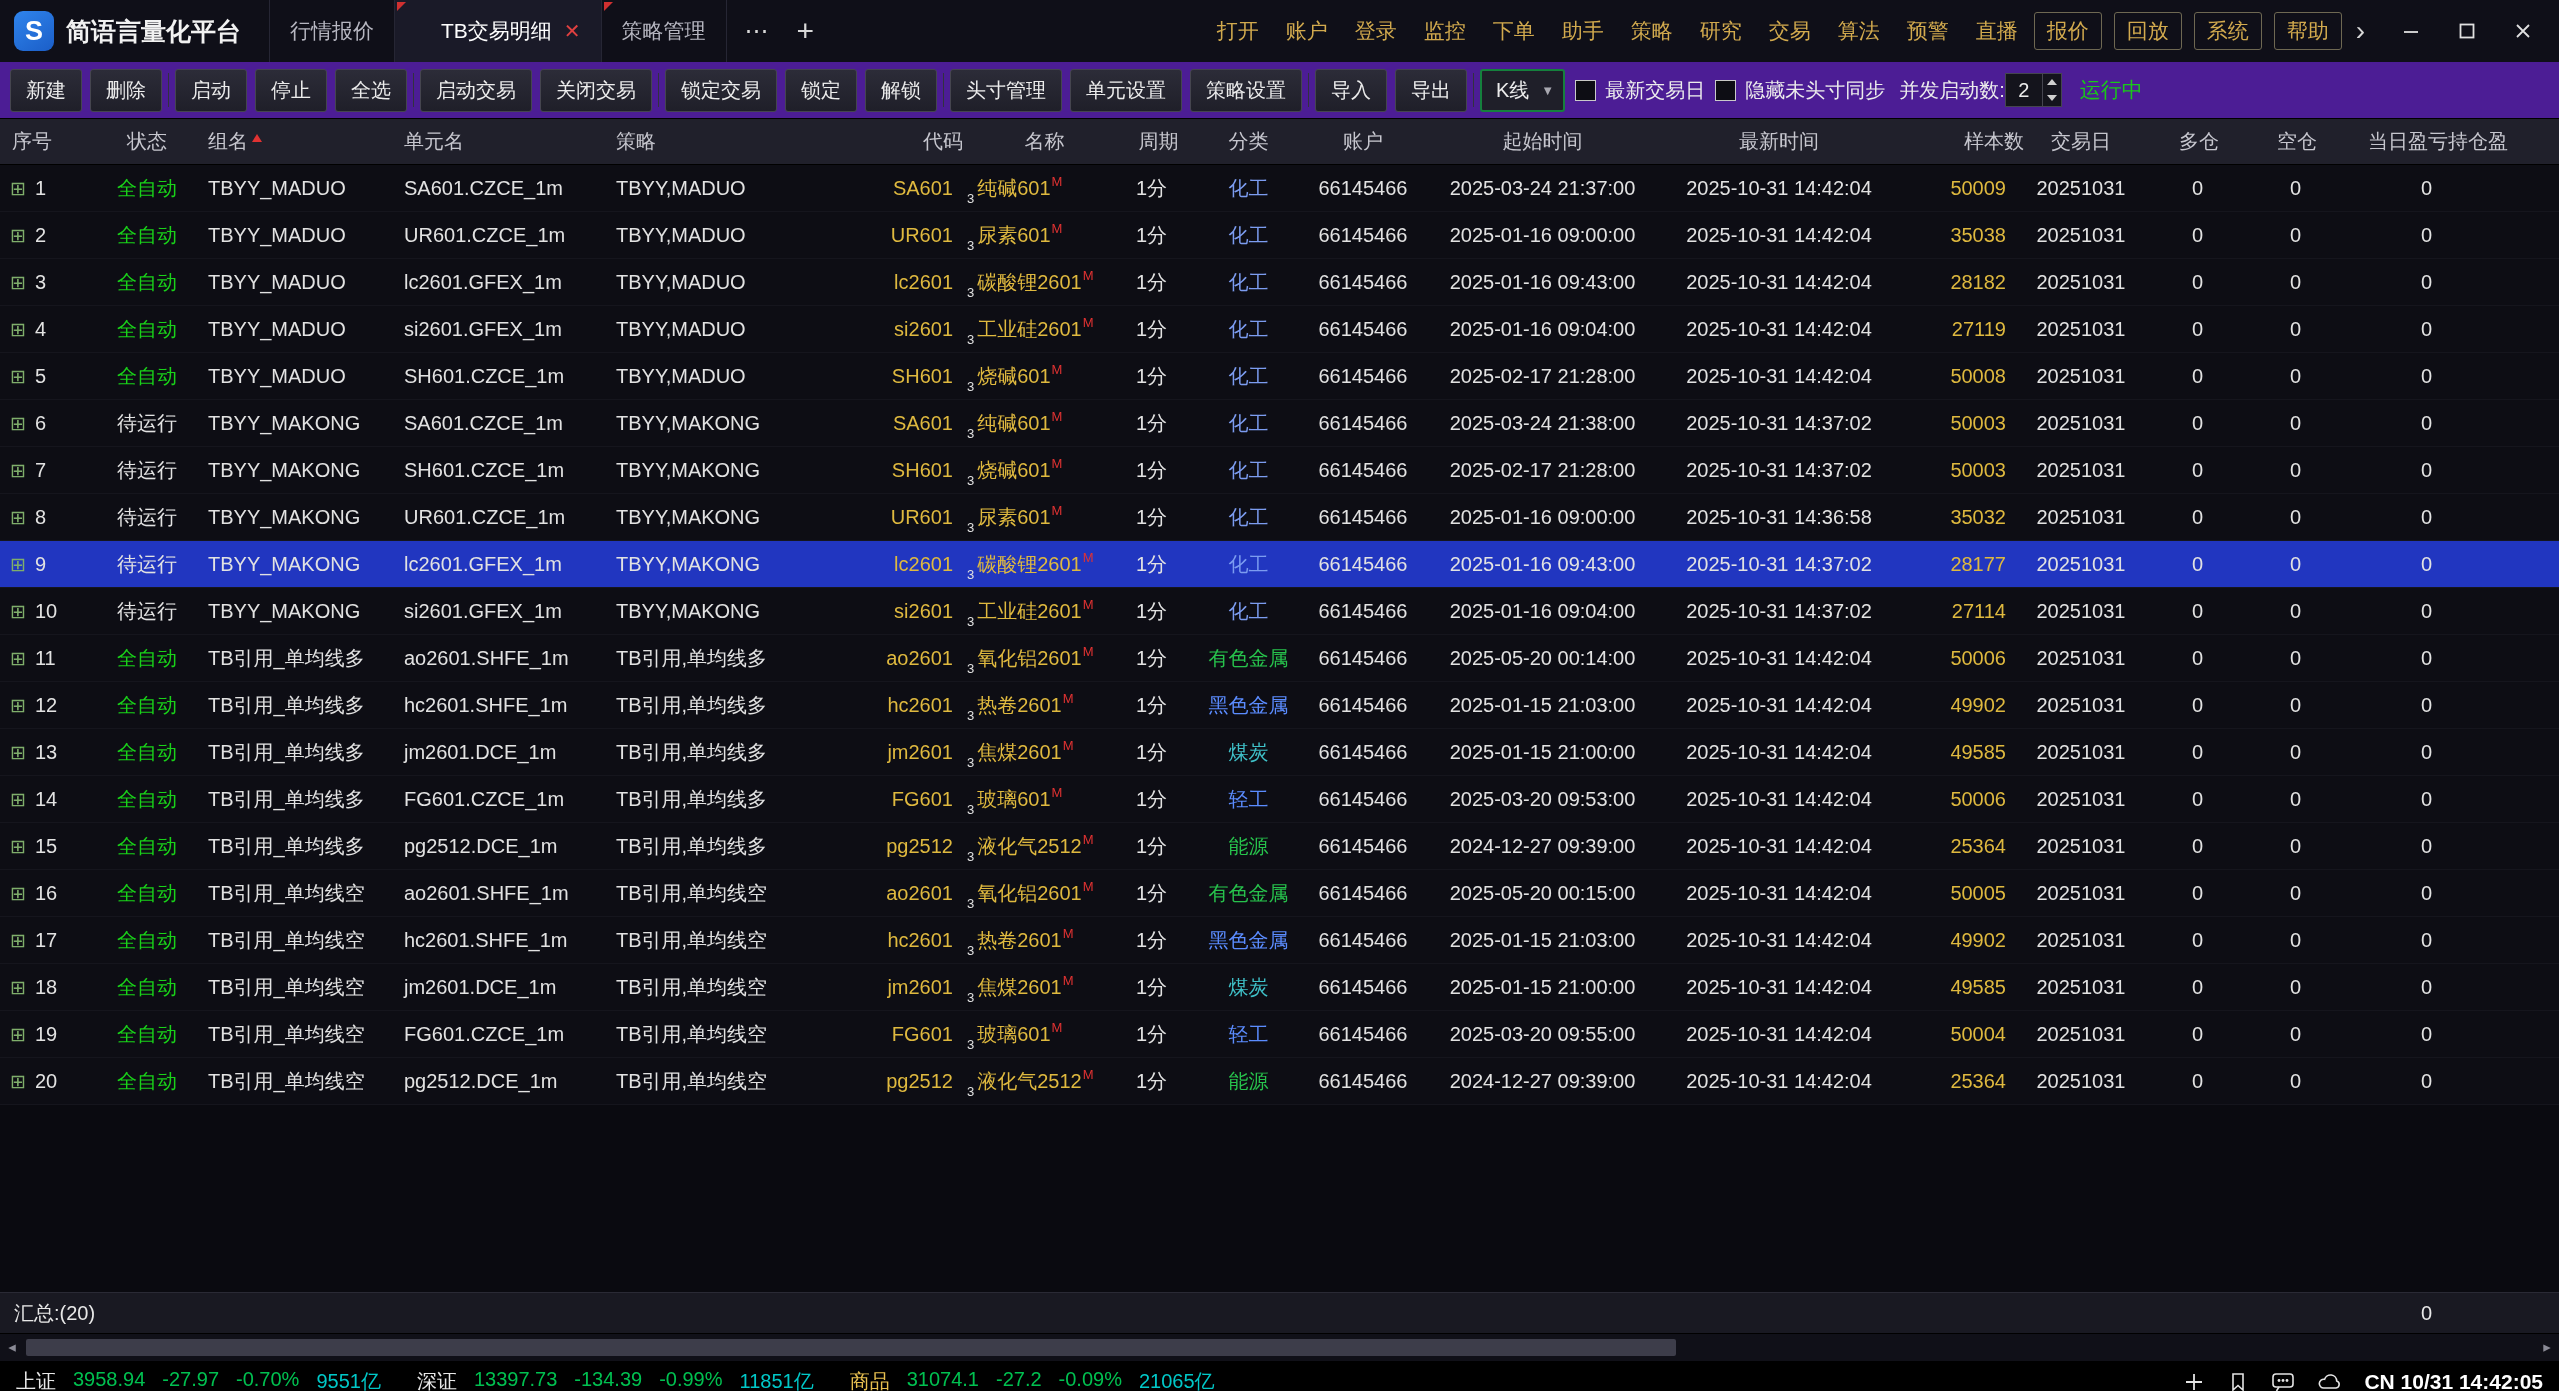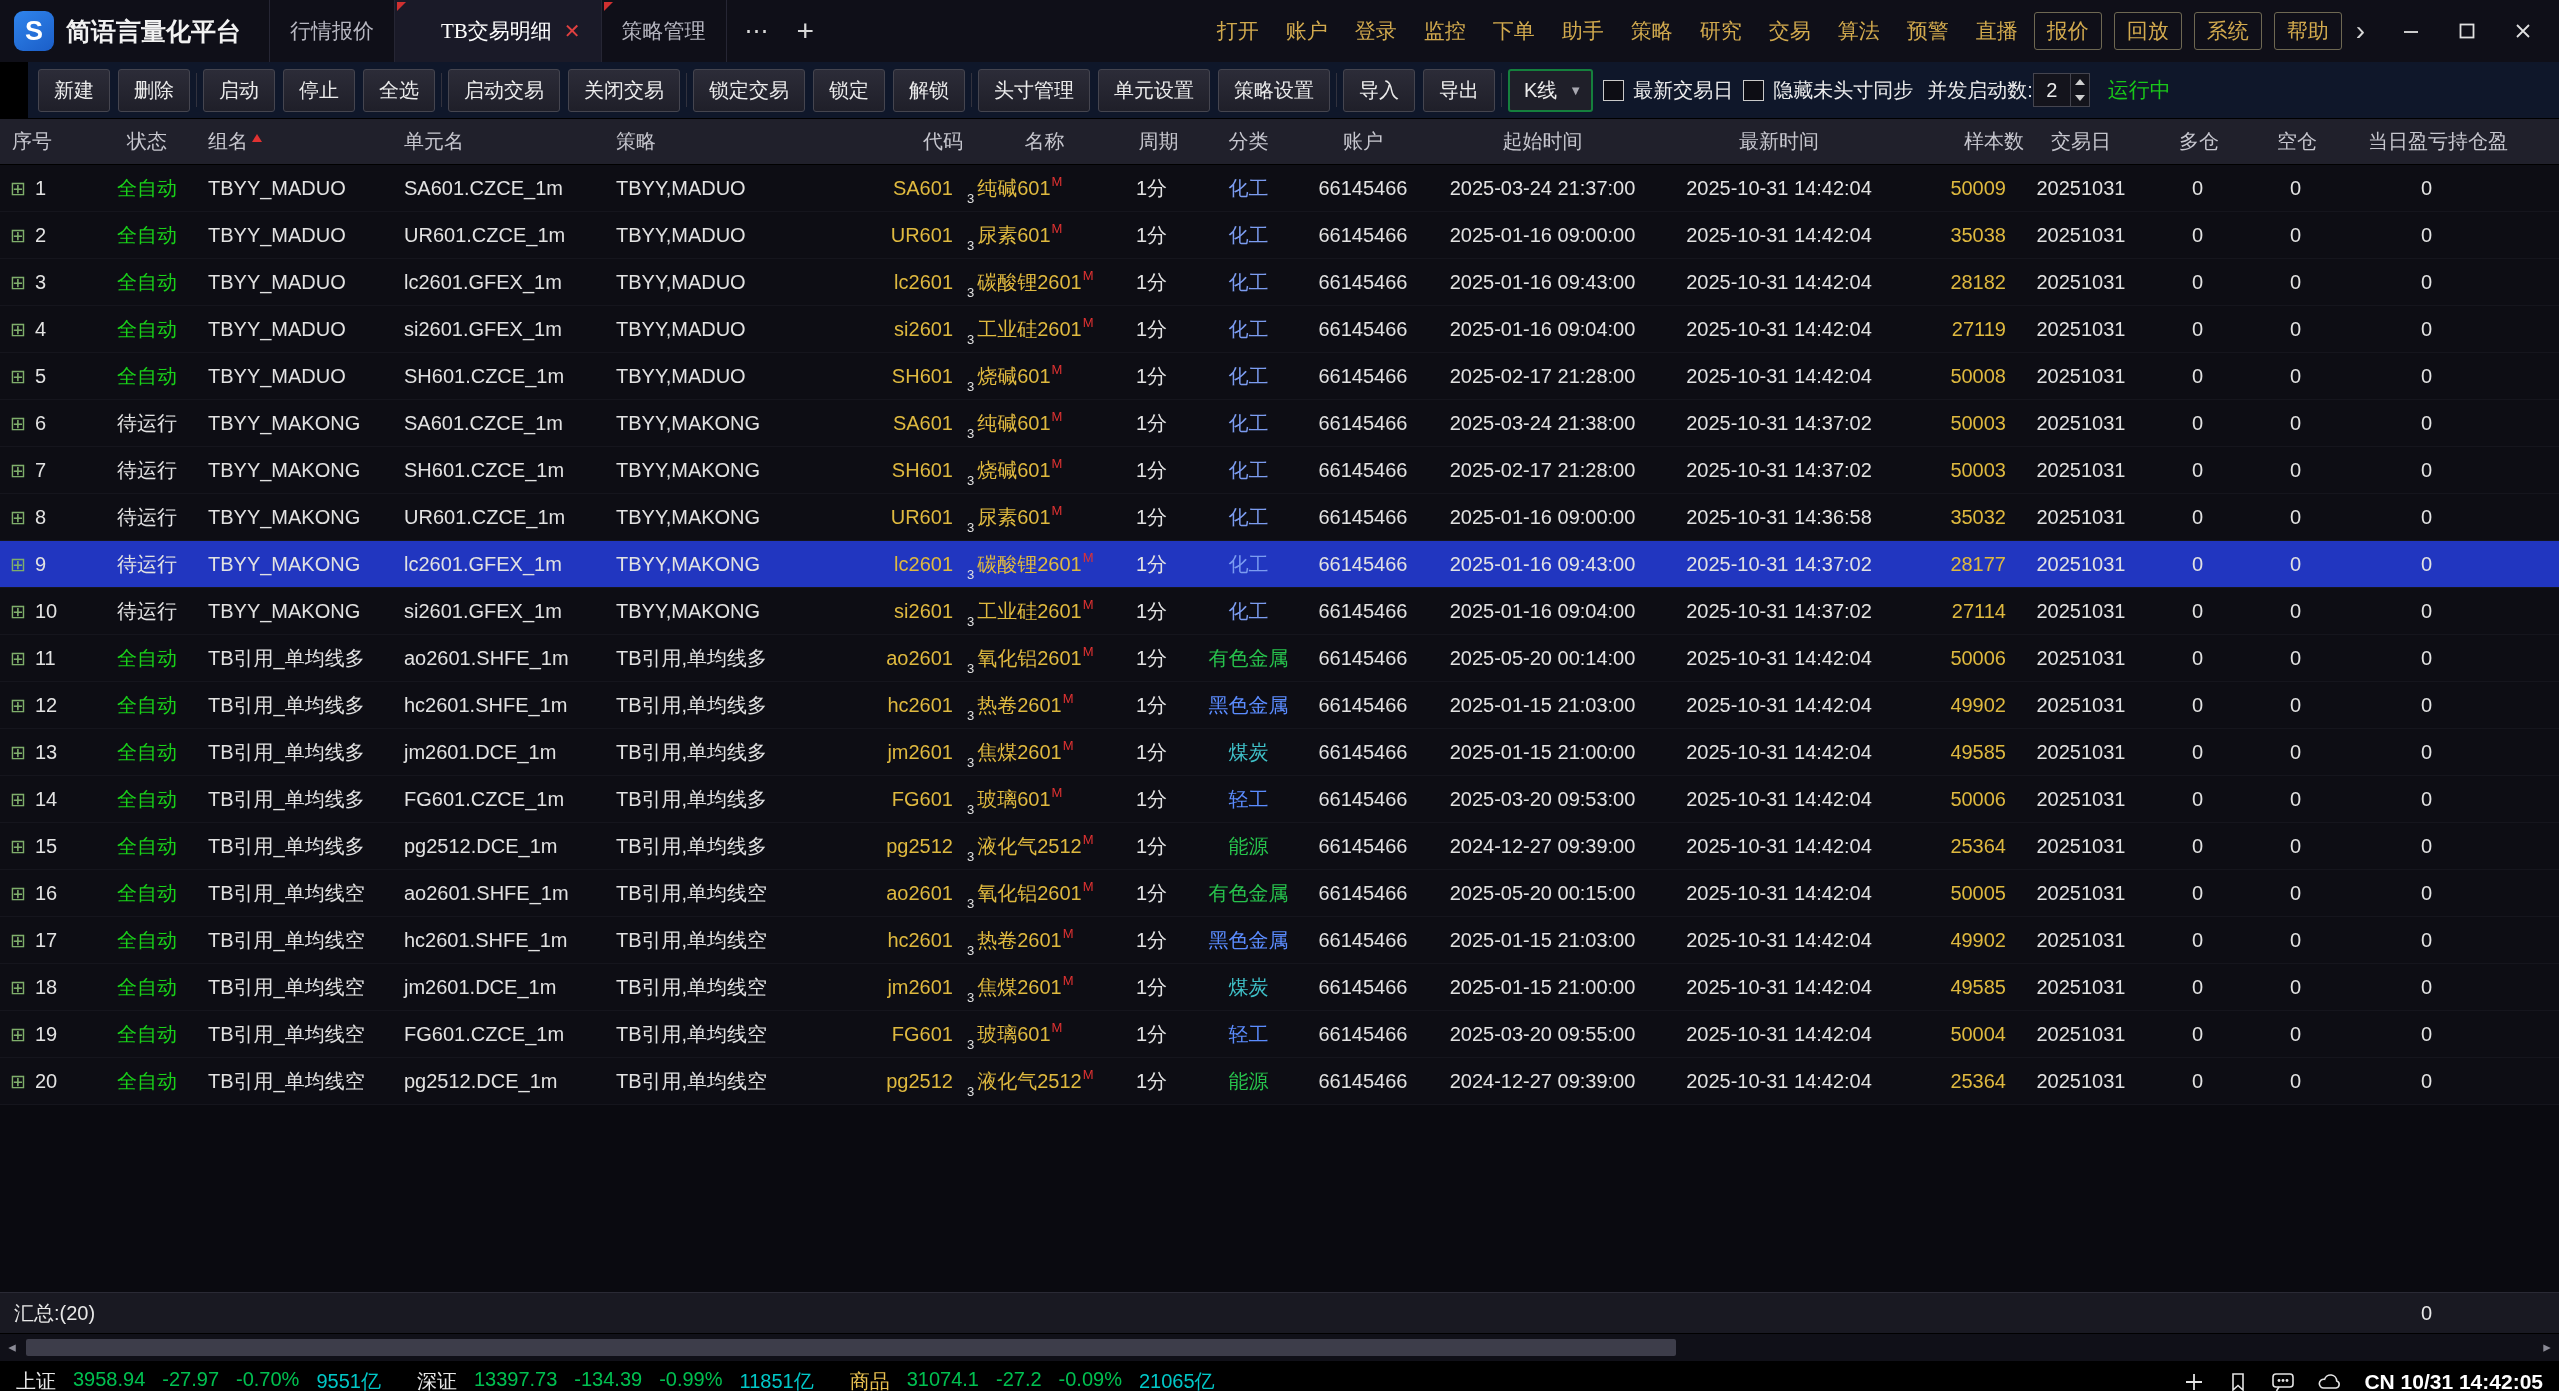--- a/index.html
+++ b/index.html
@@ -9,40 +9,40 @@
 
   
   .titlebar{height:62px;background:#0f0f18;display:flex;align-items:center;white-space:nowrap;}
   .logo{width:40px;height:40px;margin:0 12px 0 14px;border-radius:9px;
         background:linear-gradient(145deg,#2f84ec,#1b5ec8);
         display:flex;align-items:center;justify-content:center;
         color:#fff;font-weight:bold;font-size:27px;}
   .app-title{font-size:25px;font-weight:bold;color:#f2f2f2;margin-right:28px;}
   .tab-bar{display:flex;height:62px;border-left:1px solid #262634;}
   .tab{position:relative;display:flex;align-items:center;padding:0 20px;font-size:21px;
-       color:#b6b6c0;border-right:1px solid #262634;height:62px;font-family:Liberation Serif, serif;}
+       color:#b6b6c0;border-right:1px solid #262634;height:62px;}
   .tab.active{background:#1a1a28;color:#ffffff;padding-left:46px;}
   .tab-close{margin-left:12px;color:#e04040;font-size:20px;}
   .corner-mark{position:absolute;left:2px;top:2px;width:0;height:0;
        border-top:9px solid #d03030;border-right:9px solid transparent;}
   .tab-extra{display:flex;align-items:center;margin-left:18px;gap:26px;color:#d8d8d8;}
   .tab-more{font-size:24px;letter-spacing:2px;}
   .tab-add{font-size:30px;line-height:30px;}
   .tb-spacer{flex:1;}
   .top-menu{display:flex;gap:27px;margin-right:16px;}
   .menu-item{color:#d2aa4e;font-size:21px;}
   .top-menu-boxed{display:flex;gap:12px;margin-right:14px;}
   .menu-item.boxed{border:1px solid #6e6852;border-radius:3px;padding:4px 12px;}
   .menu-chevron{color:#d8d8d8;font-size:28px;margin-right:18px;}
   .win-controls{display:flex;margin-right:8px;}
   .wc{width:56px;height:62px;display:flex;align-items:center;justify-content:center;}
 
   
-  .toolbar{height:56px;background:#0f172a;border-bottom:1px solid #000;
-           display:flex;align-items:center;padding:0 10px;white-space:nowrap;margin-left:28px;}
+  .toolbar{height:56px;background:#4c1d95;border-bottom:1px solid #000;
+           display:flex;align-items:center;padding:0 10px;white-space:nowrap;}
   .tgroup{display:flex;gap:8px;}
   .tbtn{background:linear-gradient(#2c2c38,#1f1f29);border:1px solid #45454f;border-radius:3px;
         color:#ececec;font-size:20px;padding:7px 15px;font-family:inherit;white-space:nowrap;}
   .vsep{width:1px;height:34px;background:#32323e;margin:0 6px;}
   .kline{display:flex;align-items:center;border:2px solid #15803d;background:#1f1f29;
          border-radius:3px;padding:6px 9px 6px 14px;color:#ececec;font-size:20px;gap:12px;}
   .kline .chev{font-size:13px;color:#a8a8b0;}
   .chk{display:flex;align-items:center;gap:9px;color:#ececec;font-size:20px;margin-left:10px;}
   .chk .box{width:19px;height:19px;border:1px solid #c9c9c9;background:#0d0d14;display:inline-block;}
   .conc-label{font-size:20px;color:#ececec;margin-left:14px;}

